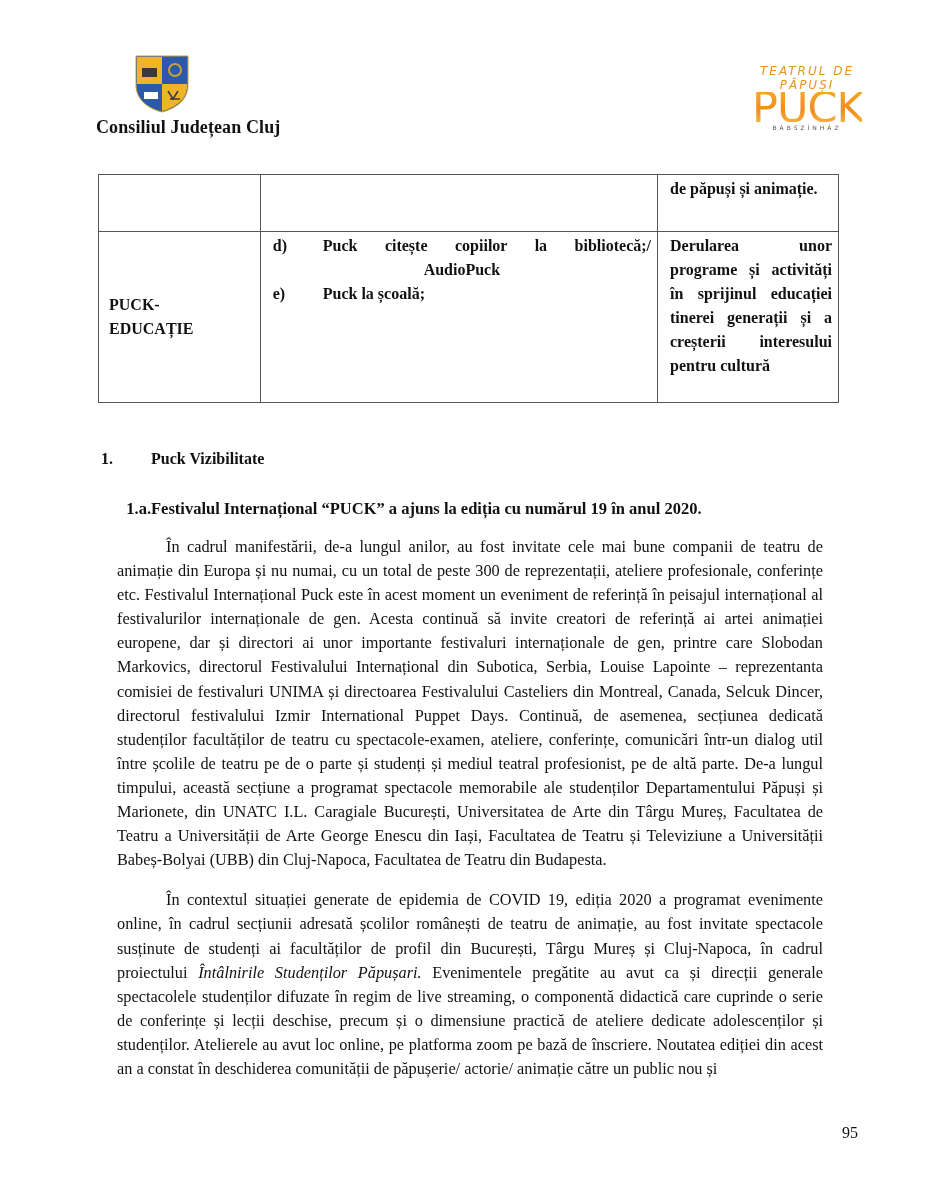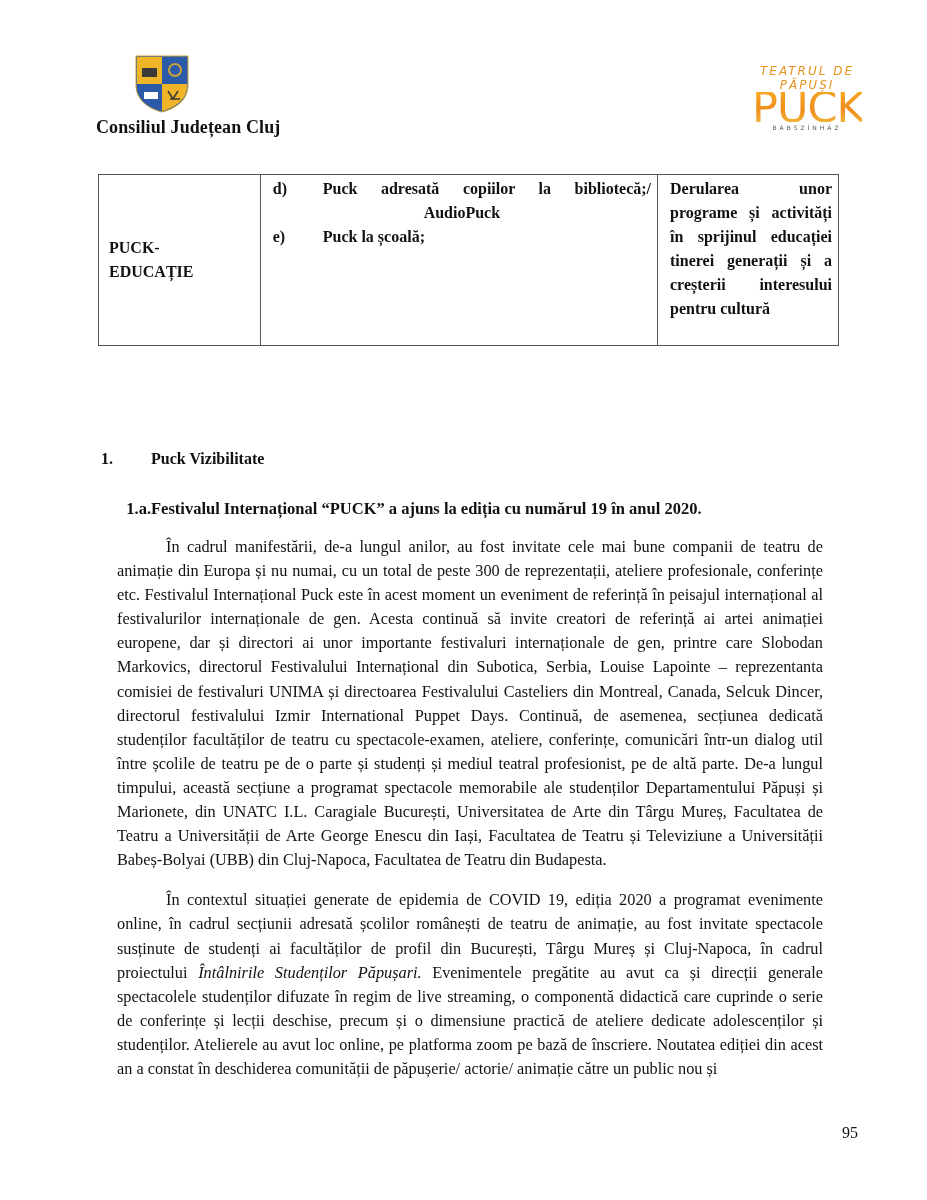--- a/index.html
+++ b/index.html
@@ -60,28 +60,35 @@
 <div class="council-name">Consiliul Județean Cluj</div>
 
 <div class="puck-logo">
   <div class="puck-top">TEATRUL DE PĂPUȘI</div>
   <div class="puck-main">PUCK</div>
   <div class="puck-bottom">BÁBSZÍNHÁZ</div>
 </div>
 
 <table class="prog">
   <tbody>
+      <tr class="row1">
+    <td class="c1"></td>
+    <td class="c2"></td>
+    <td class="c3">
+      <span>de păpuși și animație.</span>
+    </td>
+  </tr>
   <tr class="row2">
     <td class="c1">
       <span style="display:inline-block;width:80px;">PUCK-EDUCAȚIE</span>
     </td>
     <td class="c2">
       <div class="item">
         <span class="lbl">d)</span>
-        <span class="txt">Puck adresată copiilor la bibliotecă;/</span>
+        <span class="txt">Puck citește copiilor la bibliotecă;/</span>
       </div>
       <div class="cont">AudioPuck</div>
       <div class="item">
         <span class="lbl">e)</span>
         <span class="txt last">Puck la școală;</span>
       </div>
     </td>
     <td class="c3">
       <span>Derularea unor programe și activități în sprijinul educației tinerei generații și a creșterii interesului pentru cultură</span>
     </td>

